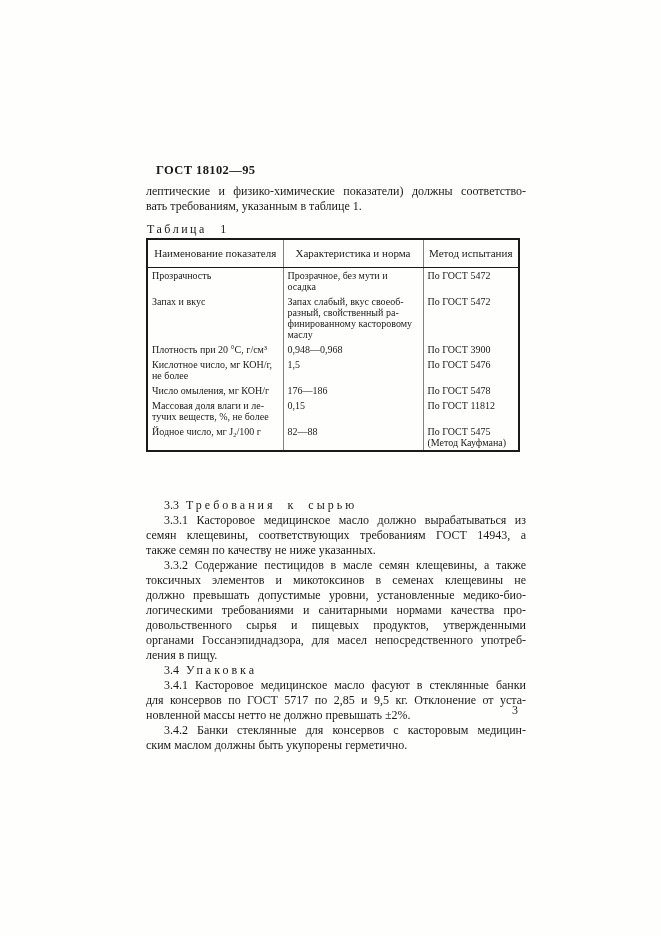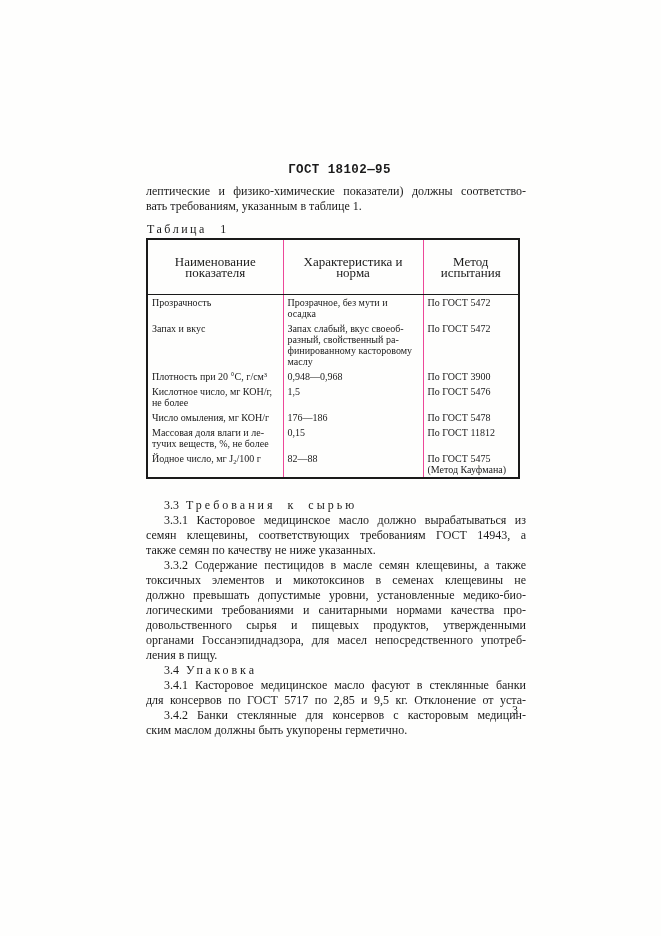--- a/index.html
+++ b/index.html
@@ -4,22 +4,22 @@
 <style>
   html,body { margin:0; padding:0; }
   body {
     width:661px; height:936px; background:#fdfdfc; overflow:hidden;
     font-family:"Liberation Serif","DejaVu Serif",serif; color:#1a1a1a;
     -webkit-font-smoothing:antialiased;
   }
   .page { position:relative; width:661px; height:936px; background:#fefefd; }
 
   .doc-header {
-    position:absolute; top:163px; left:148px; width:383px;
-    text-align:center; font-weight:700; font-size:12.5px; letter-spacing:0.4px;font-family:Liberation Mono, monospace;
+    position:absolute; top:163px; left:156px; width:383px;
+    text-align:left; font-weight:700; font-size:12.5px; letter-spacing:0.4px;
   }
 
   .textblock { position:absolute; left:146px; width:380px; }
   .intro   { top:184px; }
   .sections{ top:498px; }
 
   .tline { font-size:12px; line-height:15px; white-space:normal; }
   .just  { text-align:justify; text-align-last:justify; text-justify:inter-word; }
   .indent{ text-indent:18px; }
 
@@ -33,22 +33,22 @@
 
   table.spec-table {
     position:absolute; top:238px; left:146px; width:372px;
     border-collapse:collapse; table-layout:fixed;
     border:2px solid #1a1a1a;
   }
   .spec-table th, .spec-table td { border-left:1px solid #ec4899; }
   .spec-table th:first-child, .spec-table td:first-child { border-left:none; }
   .spec-table thead th {
     border-bottom:1px solid #1a1a1a;
-    font-weight:400; font-size:13px; line-height:11px;
-    text-align:center; vertical-align:middle; padding:16px 3px;
+    font-weight:400; font-size:11px; line-height:11px;
+    text-align:center; vertical-align:middle; padding:8px 3px;
   }
   .spec-table td {
     font-size:10px; line-height:11px; vertical-align:top;
     padding:2px 4px 2px 4px; white-space:pre-line;
   }
 
   .page-number {
     position:absolute; top:703px; left:146px; width:372px;
     text-align:right; font-size:12px;
   }
@@ -134,19 +134,20 @@
       <div class="tline indent just">3.3.2 Содержание пестицидов в масле семян клещевины, а также</div>
       <div class="tline just">токсичных элементов и микотоксинов в семенах клещевины не</div>
       <div class="tline just">должно превышать допустимые уровни, установленные медико-био-</div>
       <div class="tline just">логическими требованиями и санитарными нормами качества про-</div>
       <div class="tline just">довольственного сырья и пищевых продуктов, утвержденными</div>
       <div class="tline just">органами Госсанэпиднадзора, для масел непосредственного употреб-</div>
       <div class="tline">ления в пищу.</div>
       <div class="tline indent heading"><span class="h-num">3.4</span><span class="spaced">Упаковка</span></div>
       <div class="tline indent just">3.4.1 Касторовое медицинское масло фасуют в стеклянные банки</div>
       <div class="tline just">для консервов по ГОСТ 5717 по 2,85 и 9,5 кг. Отклонение от уста-</div>
+      <div class="tline">новленной массы нетто не должно превышать ±2%.</div>
       <div class="tline indent just">3.4.2 Банки стеклянные для консервов с касторовым медицин-</div>
       <div class="tline">ским маслом должны быть укупорены герметично.</div>
     </div>
 
   <div class="page-number">3</div>
 
 </div>
 
 </body></html>

